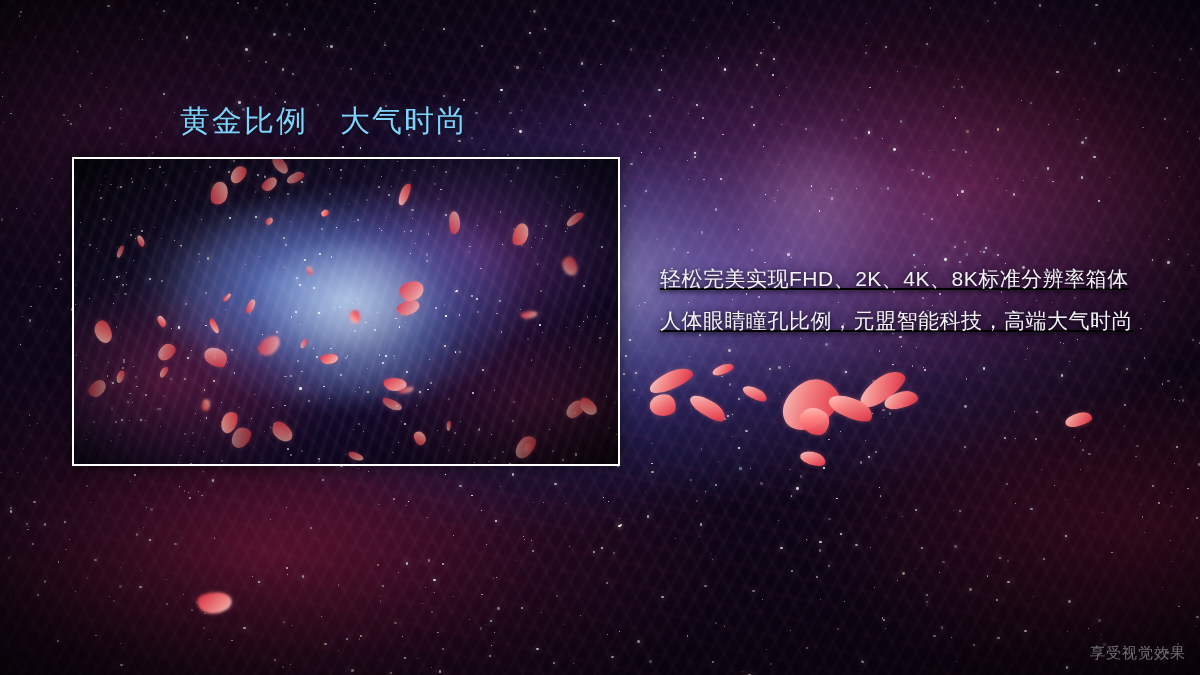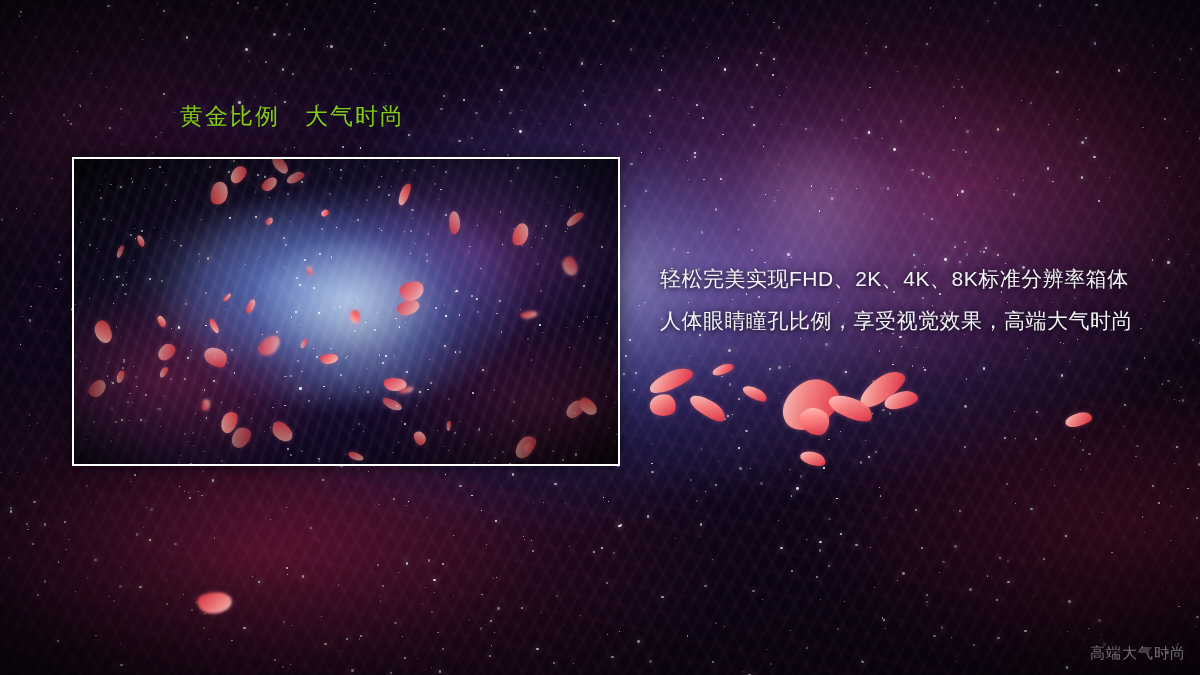--- a/index.html
+++ b/index.html
@@ -92,27 +92,28 @@
   .petal{
     position:absolute;
     border-radius:60% 42% 58% 40% / 58% 60% 40% 42%;
     background:linear-gradient(135deg,#ffd9d6 0%,#ff8f8c 38%,#f04e59 78%,#c02a45 100%);
     box-shadow:0 0 5px rgba(255,130,140,0.35);
   }
 
   
   .title{
     position:absolute; left:180px; top:101px;
-    font-size:23px; color:#84cc16; letter-spacing:2px;
+    font-size:30px; color:#7dd3fc; letter-spacing:2px;
     text-shadow:0 1px 6px rgba(0,0,0,0.75), 0 0 18px rgba(120,150,255,0.3);
     white-space:pre;
   }
   .body-text{
     position:absolute; left:660px; top:258px;
     width:500px;
+    text-decoration:underline;
   }
   .body-text p{
     font-size:21px; line-height:42px; color:#f4f4f8;
     letter-spacing:0.5px; white-space:nowrap;
     text-shadow:0 1px 5px rgba(0,0,0,0.8), 0 0 12px rgba(40,20,70,0.6);
   }
   .watermark{
     position:absolute; right:14px; bottom:12px;
     font-size:15px; color:rgba(178,178,182,0.62);
     letter-spacing:1px;
@@ -1535,18 +1536,18 @@
         <div class="petal" style="left:129.6px;top:188.8px;width:23.7px;height:17.8px;transform:rotate(34.1deg);opacity:0.77;"></div>
         <div class="petal" style="left:246.0px;top:194.5px;width:18.1px;height:10.0px;transform:rotate(178.7deg);opacity:0.93;"></div>
       </div>
     <div class="panel-vig"></div>
   </div>
 
   <div class="title">黄金比例　大气时尚</div>
 
   <div class="body-text">
     <p>轻松完美实现FHD、2K、4K、8K标准分辨率箱体</p>
-    <p>人体眼睛瞳孔比例，享受视觉效果，高端大气时尚</p>
+    <p>人体眼睛瞳孔比例，元盟智能科技，高端大气时尚</p>
   </div>
 
-  <div class="watermark">高端大气时尚</div>
+  <div class="watermark">享受视觉效果</div>
 
 </div>
 
 </body></html>

